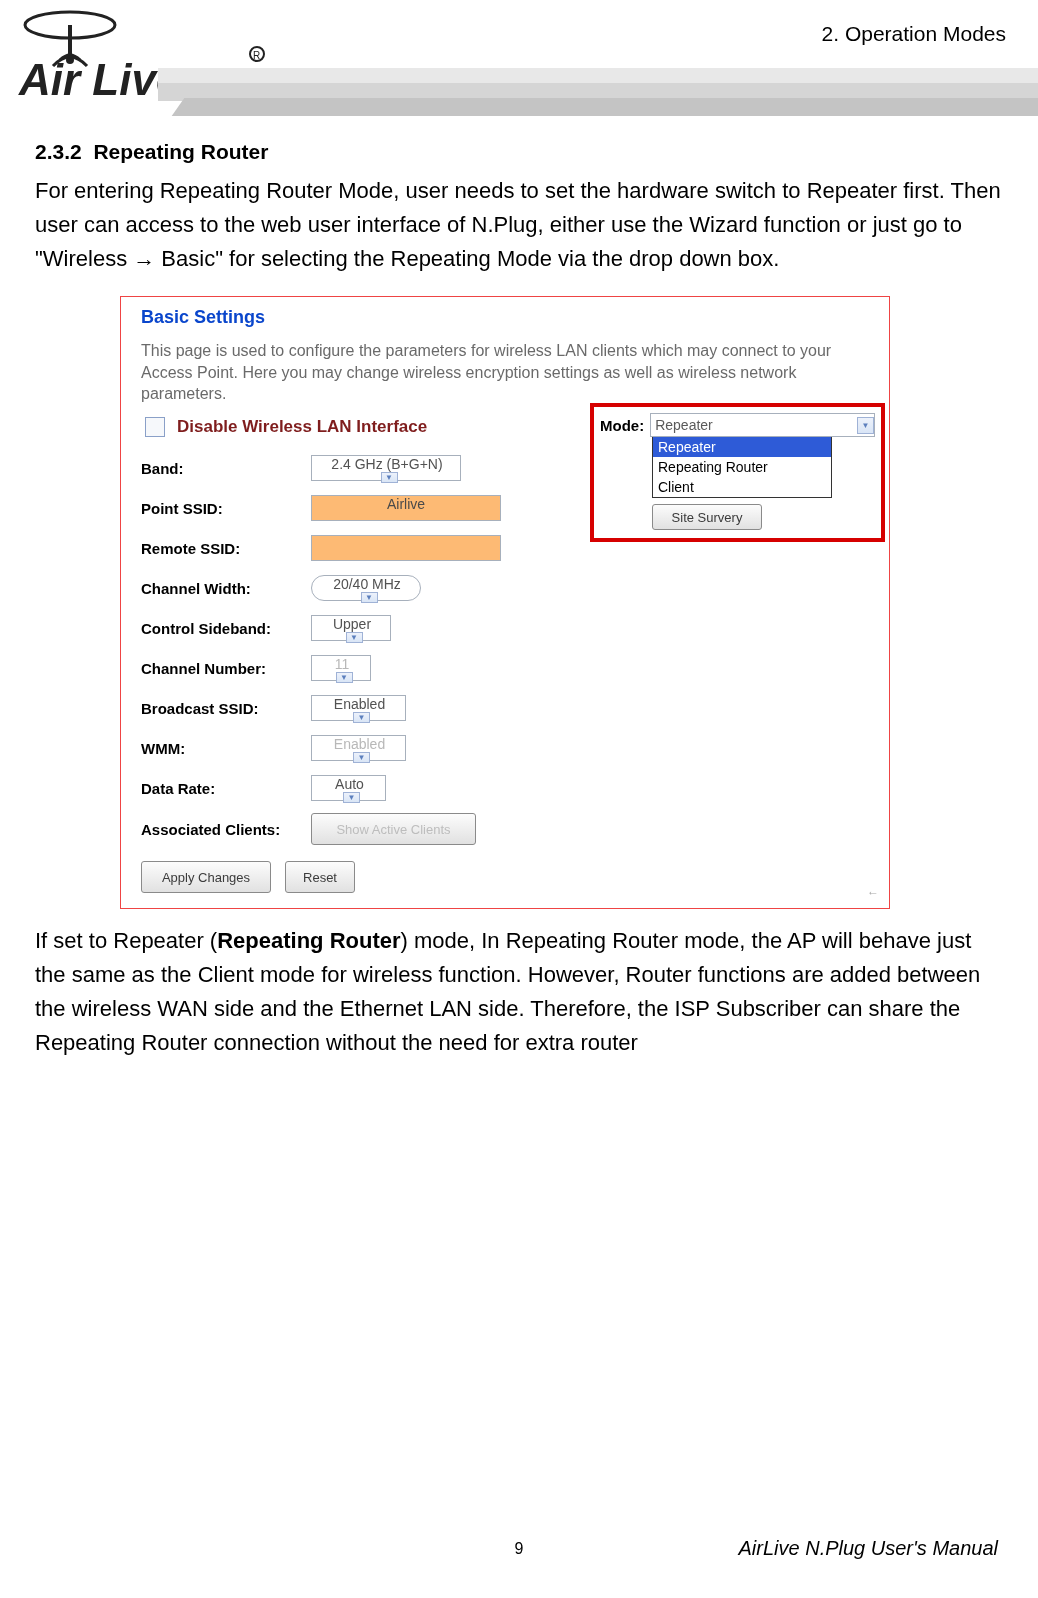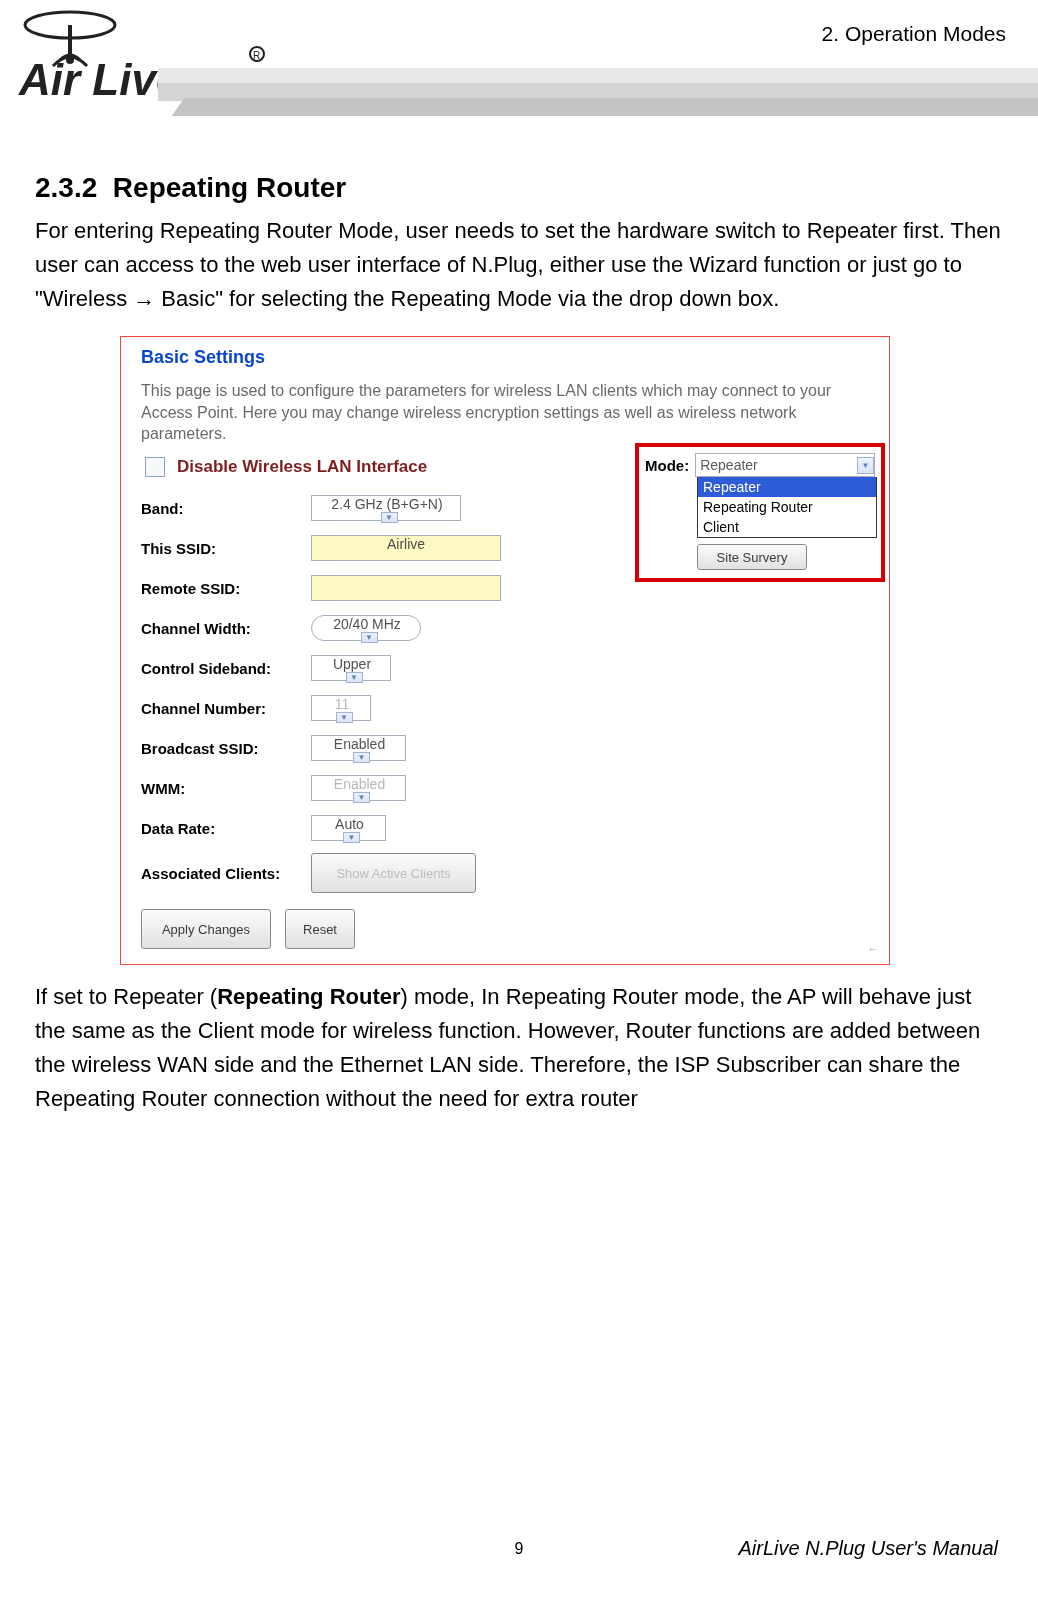--- a/index.html
+++ b/index.html
@@ -36,24 +36,23 @@
   }
   .chapter-label {
     position:absolute;
     top:22px; right:32px;
     font-size:21px;
   }
   .content {
     padding: 140px 35px 0 35px;
   }
   .sec-hdr {
-    font-size:28px;
+    font-size:21px;
     font-weight:bold;
     margin-bottom:10px;
-    margin-top:32px;
   }
   .body-text {
     font-size:22px;
     line-height:1.55;
     margin-bottom:20px;
   }
   .screenshot {
     margin: 10px 0 15px 85px;
     width: 770px;
     border:1px solid #ef4444;
@@ -121,44 +120,44 @@
   .sel .arrow {
     width:17px; height:17px;
     border:1px solid #9fb2d6;
     background:linear-gradient(#edf2fb,#d9e5f6);
     display:inline-flex; align-items:center; justify-content:center;
     font-size:8px; color:#5c7fbd;
     margin-left:4px;
   }
   .inp {
     padding:0 6px;
-    background:#fef9c3;
+    background:#fdba74;
     display:inline-flex;
     align-items:center;
   }
   .btn {
     display:inline-flex;
     align-items:center;
     justify-content:center;
     padding:0 12px;
-    height:40px;
+    height:32px;
     border:1px solid #8a8a8a;
     border-radius:3px;
     background:linear-gradient(#fcfcfc,#e1e1e1);
     color:#3b3b3b;
     font-size:13px;
   }
   .btn.disabled { color:#bdbdbd; }
   .btn-row { display:flex; gap:14px; margin-top:16px; }
   .ss-upper { position:relative; }
   .mode-box {
     position:absolute;
     right:-16px;
     top:-50px;
-    width:250px;
+    width:295px;
     border:4px solid #d60000;
     padding:6px 6px 8px 6px;
     background:#fff;
   }
   .mode-top { display:flex; align-items:center; gap:6px; margin-bottom:0; }
   .mode-label { font-weight:bold; color:#000; font-size:15px; }
   .mode-sel {
     flex:1;
     display:flex; align-items:center; justify-content:space-between;
     border:1px solid #a7b0bc;
@@ -274,21 +273,21 @@
           </div>
           <div class="mode-list">
             <div class="opt sel-opt">Repeater</div>
             <div class="opt">Repeating Router</div>
             <div class="opt">Client</div>
           </div>
           <div class="site-btn">Site Survery</div>
         </div>
 
         <div class="ss-row">
-          <div class="ss-label">This SSID:</div>
+          <div class="ss-label">Point SSID:</div>
           <div class="inp" style="width:190px;">
             <span>Airlive</span>
           </div>
         </div>
 
         <div class="ss-row">
           <div class="ss-label">Remote SSID:</div>
           <div class="inp" style="width:190px;">
             <span></span>
           </div>

